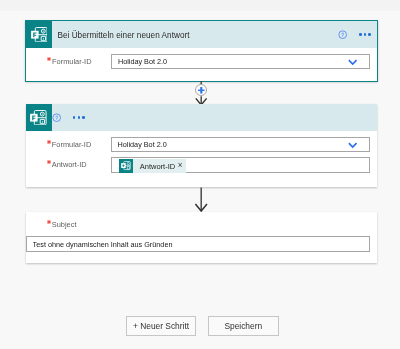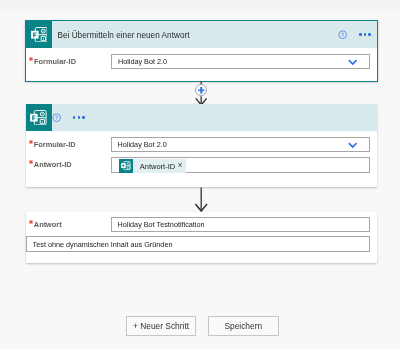--- a/index.html
+++ b/index.html
@@ -24,22 +24,22 @@
   .helpic{width:9.4px;height:9.4px;display:block;}
   .dots{display:flex;align-items:center;gap:2.2px;margin-left:12px;}
   .dot{width:2.5px;height:2.5px;border-radius:50%;background:#2372d8;}
 
   .cardbody{padding:5.8px 0 12px 0;}
   #card2 .cardbody{padding:5.8px 0 13.8px 0;}
   #card3 .cardbody{padding:4.6px 0 10.6px 0;}
   .row{display:flex;align-items:flex-start;height:15.5px;}
   .row + .row{margin-top:5px;}
   #card3 .row + .row{margin-top:4.4px;}
-  .lblcell{width:85px;flex:0 0 auto;padding-left:3px;box-sizing:border-box;
-           font-size:7.4px;color:#605e5c;white-space:nowrap;line-height:15.5px;font-weight:bold;}
+  .lblcell{width:85px;flex:0 0 auto;padding-left:21px;box-sizing:border-box;
+           font-size:7.4px;color:#605e5c;white-space:nowrap;line-height:15.5px;}
   .ast{display:inline-block;width:4.0px;height:4.0px;vertical-align:top;position:relative;top:3.2px;margin-right:0.8px;}
   .ast svg{display:block;}
   .fieldcell{flex:1 1 auto;padding-right:7.5px;border-radius:7px;}
   .inp{height:15.5px;border:1px solid #a8a6a4;background:#fff;box-sizing:border-box;
        display:flex;align-items:center;font-size:7.25px;color:#1b1a19;padding:0 0 0 5.6px;}
   .inp .val{flex:1 1 auto;white-space:nowrap;overflow:hidden;}
   .chev{width:9.4px;height:6.2px;flex:0 0 auto;margin-right:11px;display:block;position:relative;top:1px;}
 
   
   .chip{display:inline-flex;align-items:center;height:14.3px;background:#e2eff0;margin-left:1.6px;position:relative;top:1px;}
@@ -198,26 +198,21 @@
       <line x1="7.2" y1="2.5" x2="7.2" y2="25.8" stroke="#4a4a48" stroke-width="1.5"></line>
       <path d="M1.4 19.1 L7.2 26.0 L13.0 19.1" fill="none" stroke="#33322f" stroke-width="1.5"></path>
     </svg>
   </div>
 
   <div class="card" id="card3" style="top:212px;">
     <div class="cardbody">
       <div class="row">
         <div class="lblcell"><span class="ast"><svg viewBox="0 0 10 10" width="4.0" height="4.0">
                 <path d="M5 0.6 V9.4 M1.2 2.8 L8.8 7.2 M8.8 2.8 L1.2 7.2" stroke="#f0352c" stroke-width="2.3" stroke-linecap="round"></path>
-              </svg></span><span>Antwort</span></div>
-        <div class="fieldcell">
-          <div class="inp">
-            <span class="val">Holiday Bot Testnotification</span>
-          </div>
-        </div>
+              </svg></span><span>Subject</span></div>
       </div>
       <div class="row">
         <div class="fieldcell">
           <div class="inp">
             <span class="val">Test ohne dynamischen Inhalt aus Gründen</span>
           </div>
         </div>
       </div>
     </div>
   </div>

